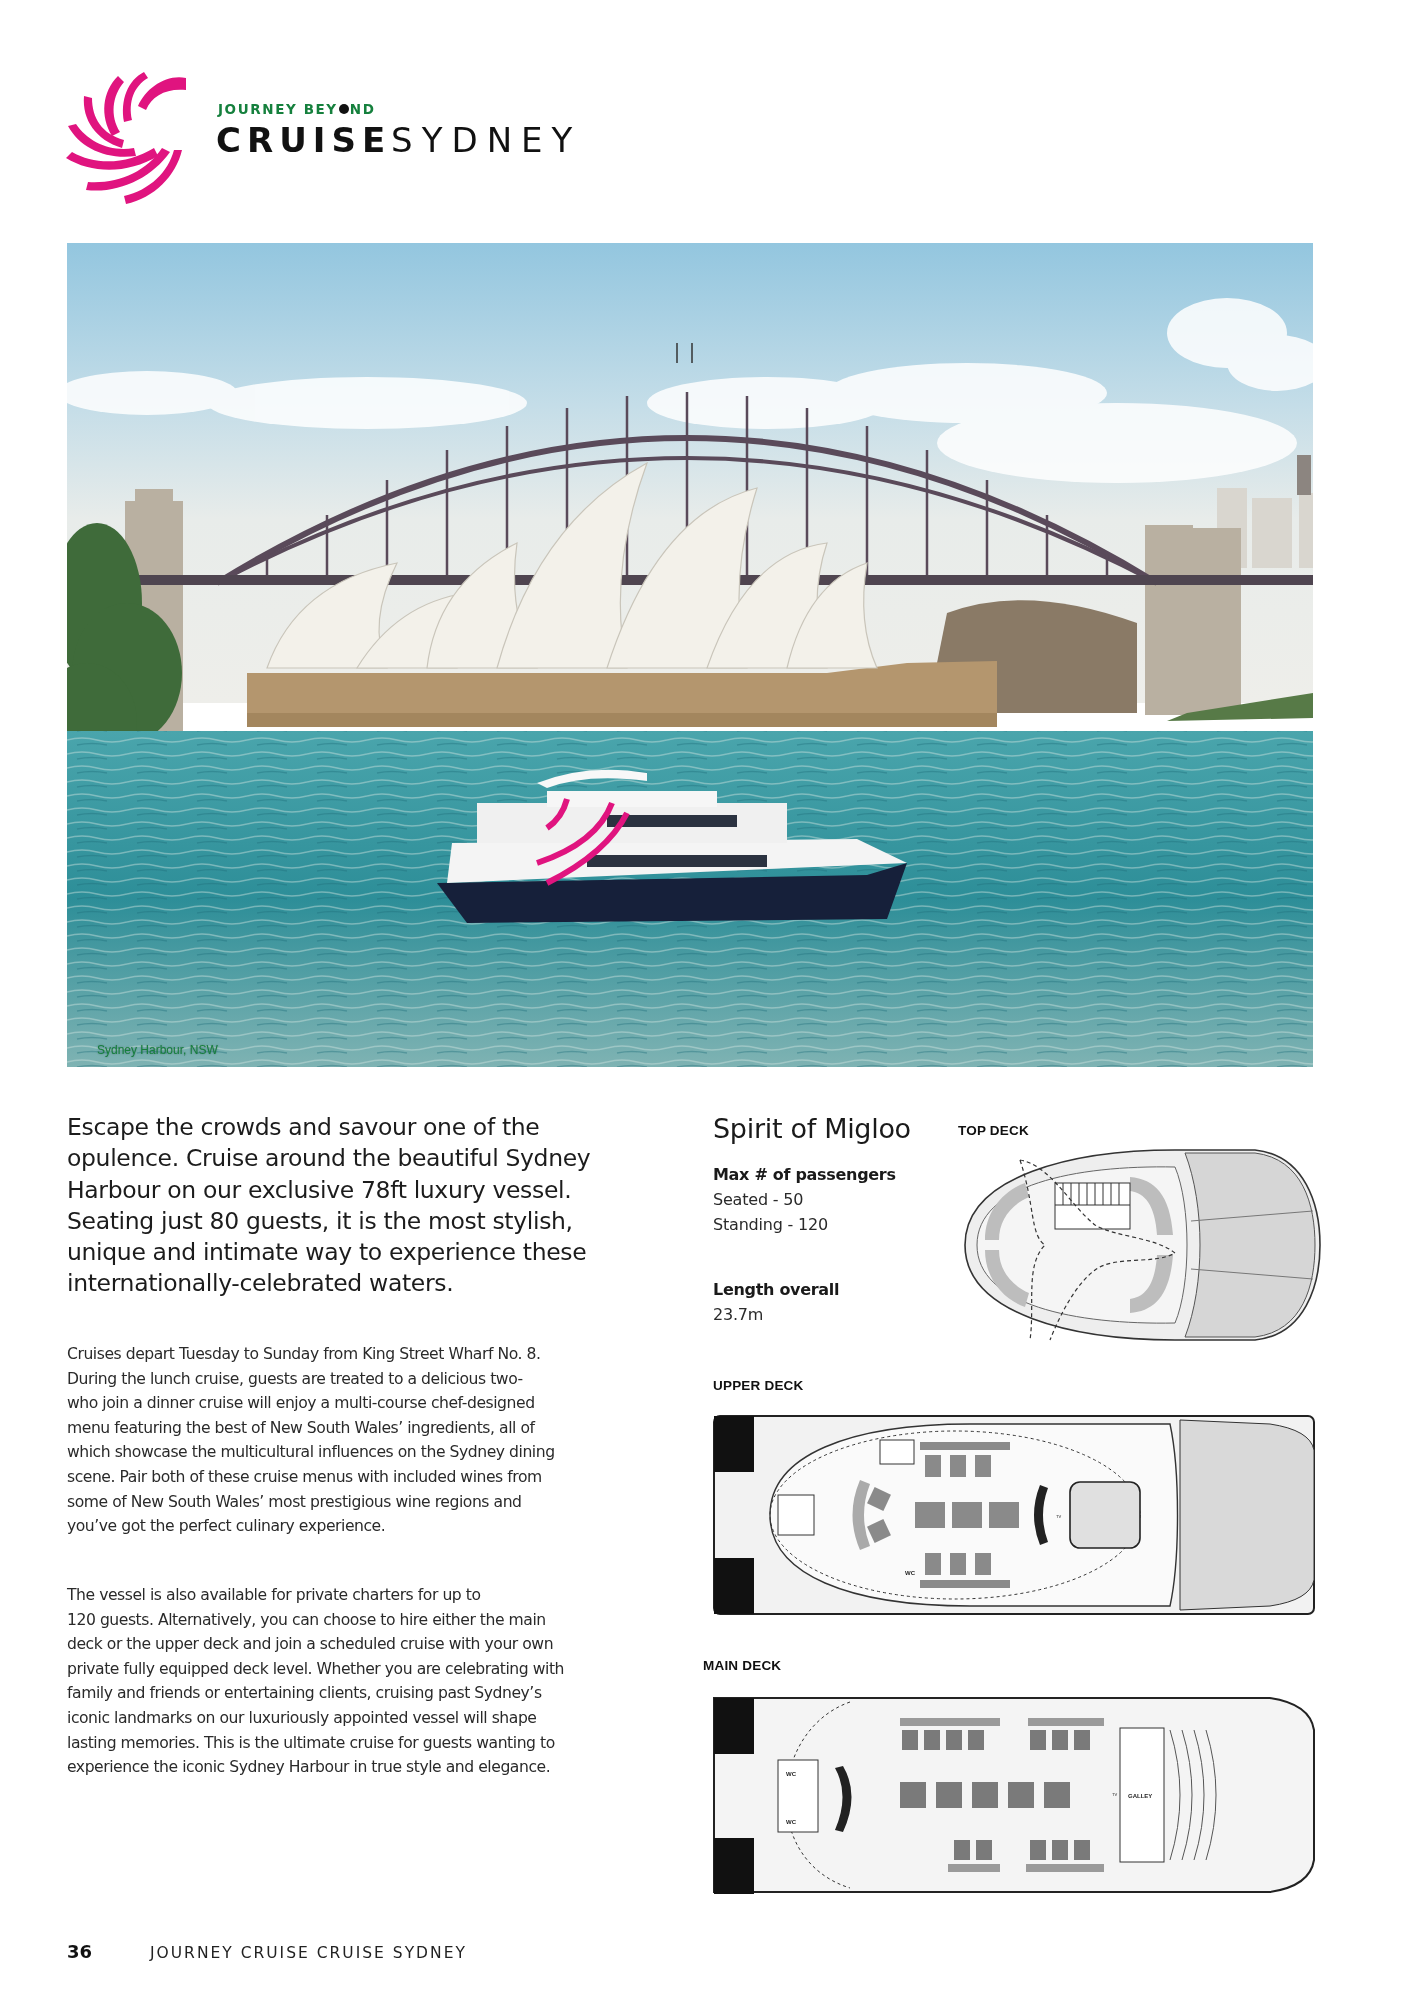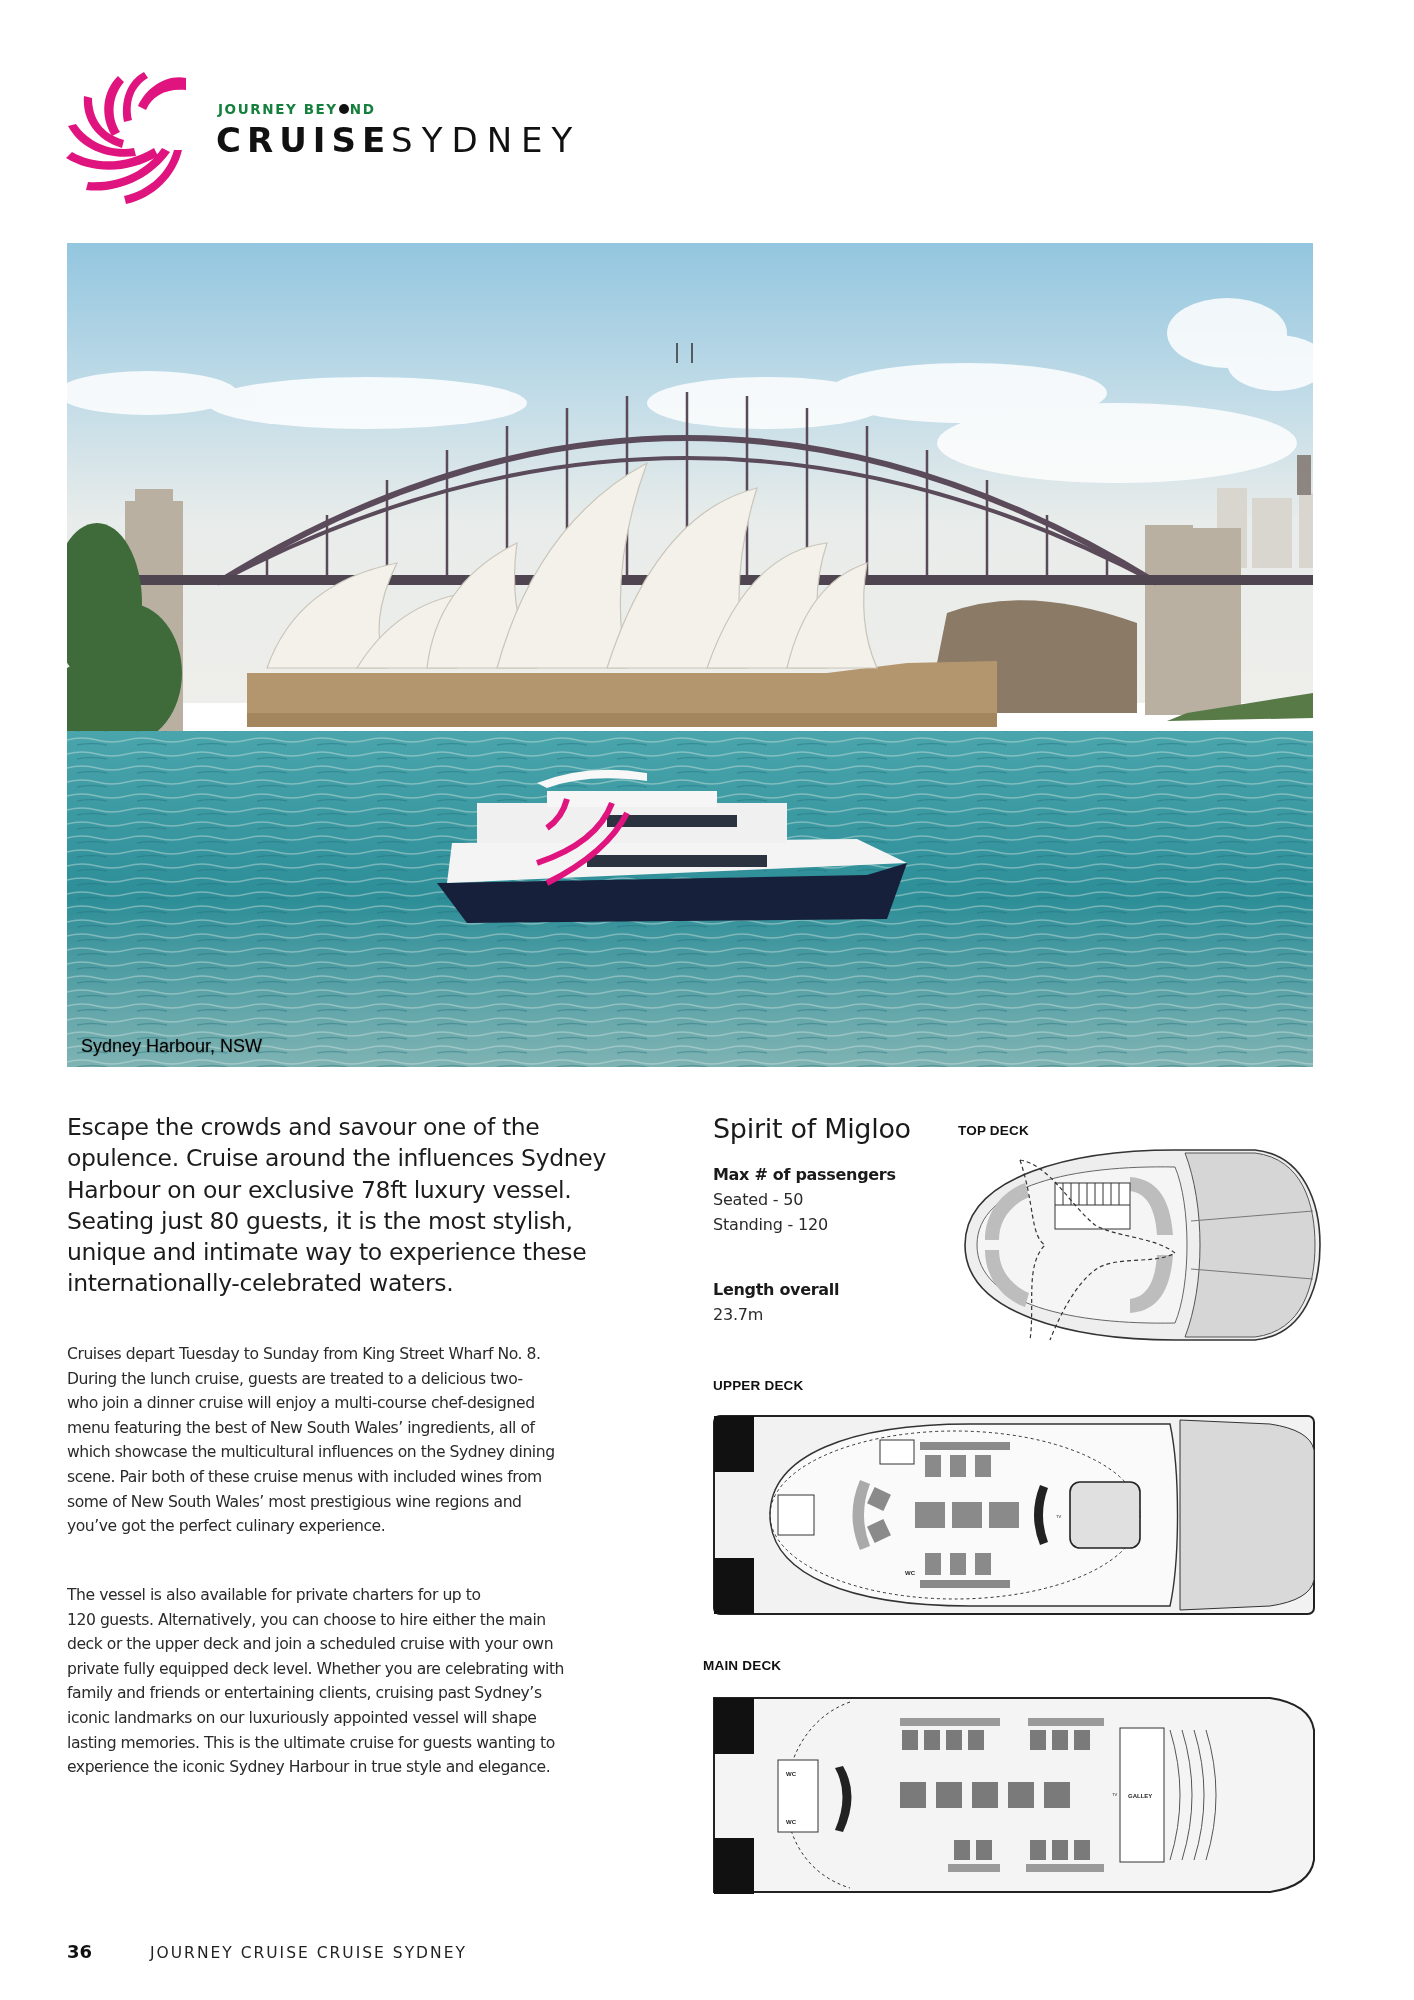--- a/index.html
+++ b/index.html
@@ -11,21 +11,21 @@
   .logo-mark { position: absolute; left: 0; top: 0; width: 140px; height: 140px; }
   .logo-kicker { position: absolute; left: 152px; top: 35px; font-family: "DejaVu Sans", sans-serif; font-weight: bold; font-size: 13.5px; letter-spacing: 1.6px; color: #15803d; white-space: nowrap; }
   .logo-kicker .dot { display: inline-block; width: 10px; height: 10px; border-radius: 50%; background: #111; margin: 0 1px; vertical-align: -0px; }
   .logo-word { position: absolute; left: 150px; top: 54px; font-size: 34px; letter-spacing: 6.5px; color: #111; white-space: nowrap; line-height: 40px; }
   .logo-word .bold { font-family: "DejaVu Sans", sans-serif; font-weight: bold; letter-spacing: 6px; }
   .logo-word .light { font-family: "DejaVu Sans", sans-serif; font-weight: normal; letter-spacing: 9px; }
 
   
   .hero { position: absolute; left: 67px; top: 243px; width: 1246px; height: 824px; overflow: hidden; }
   .hero svg { display: block; width: 100%; height: 100%; }
-  .hero-caption { position: absolute; left: 14px; bottom: 10px; font-family: "Liberation Sans", sans-serif; font-size: 18px; color: #000000; text-shadow: 0 0 2px rgba(0,0,0,0.35); }
+  .hero-caption { position: absolute; left: 30px; bottom: 10px; font-family: "Liberation Sans", sans-serif; font-size: 12px; color: #15803d; text-shadow: 0 0 2px rgba(0,0,0,0.35); }
 
   
   .intro { position: absolute; left: 67px; top: 1112px; width: 600px; font-family: "DejaVu Sans", sans-serif; font-size: 23.5px; line-height: 31.3px; color: #1c1c1c; letter-spacing: -0.35px; }
   .body-p { position: absolute; left: 67px; width: 600px; font-family: "DejaVu Sans", sans-serif; font-size: 15.6px; line-height: 24.6px; color: #2a2a2a; letter-spacing: -0.45px; }
   .body-p.p1 { top: 1342px; }
   .body-p.p2 { top: 1583px; }
   .line { display: block; white-space: nowrap; }
 
   
   .vessel-name { position: absolute; left: 713px; top: 1113px; font-family: "DejaVu Sans", sans-serif; font-size: 27px; color: #1a1a1a; letter-spacing: -0.3px; white-space: nowrap; }
@@ -174,21 +174,21 @@
         <path d="M560 570 Q 540 610 480 640"></path>
         <path d="M500 556 Q 495 575 480 585"></path>
       </g>
     </g>
   </svg>
   <div class="hero-caption">Sydney Harbour, NSW</div>
 </div>
 
 <div class="intro">
   <span class="line">Escape the crowds and savour one of the</span>
-  <span class="line">opulence. Cruise around the influences Sydney</span>
+  <span class="line">opulence. Cruise around the beautiful Sydney</span>
   <span class="line">Harbour on our exclusive 78ft luxury vessel.</span>
   <span class="line">Seating just 80 guests, it is the most stylish,</span>
   <span class="line">unique and intimate way to experience these</span>
   <span class="line">internationally-celebrated waters.</span>
 </div>
 
 <div class="body-p p1">
   <span class="line">Cruises depart Tuesday to Sunday from King Street Wharf No. 8.</span>
   <span class="line">During the lunch cruise, guests are treated to a delicious two-</span>
   <span class="line">who join a dinner cruise will enjoy a multi-course chef-designed</span>

